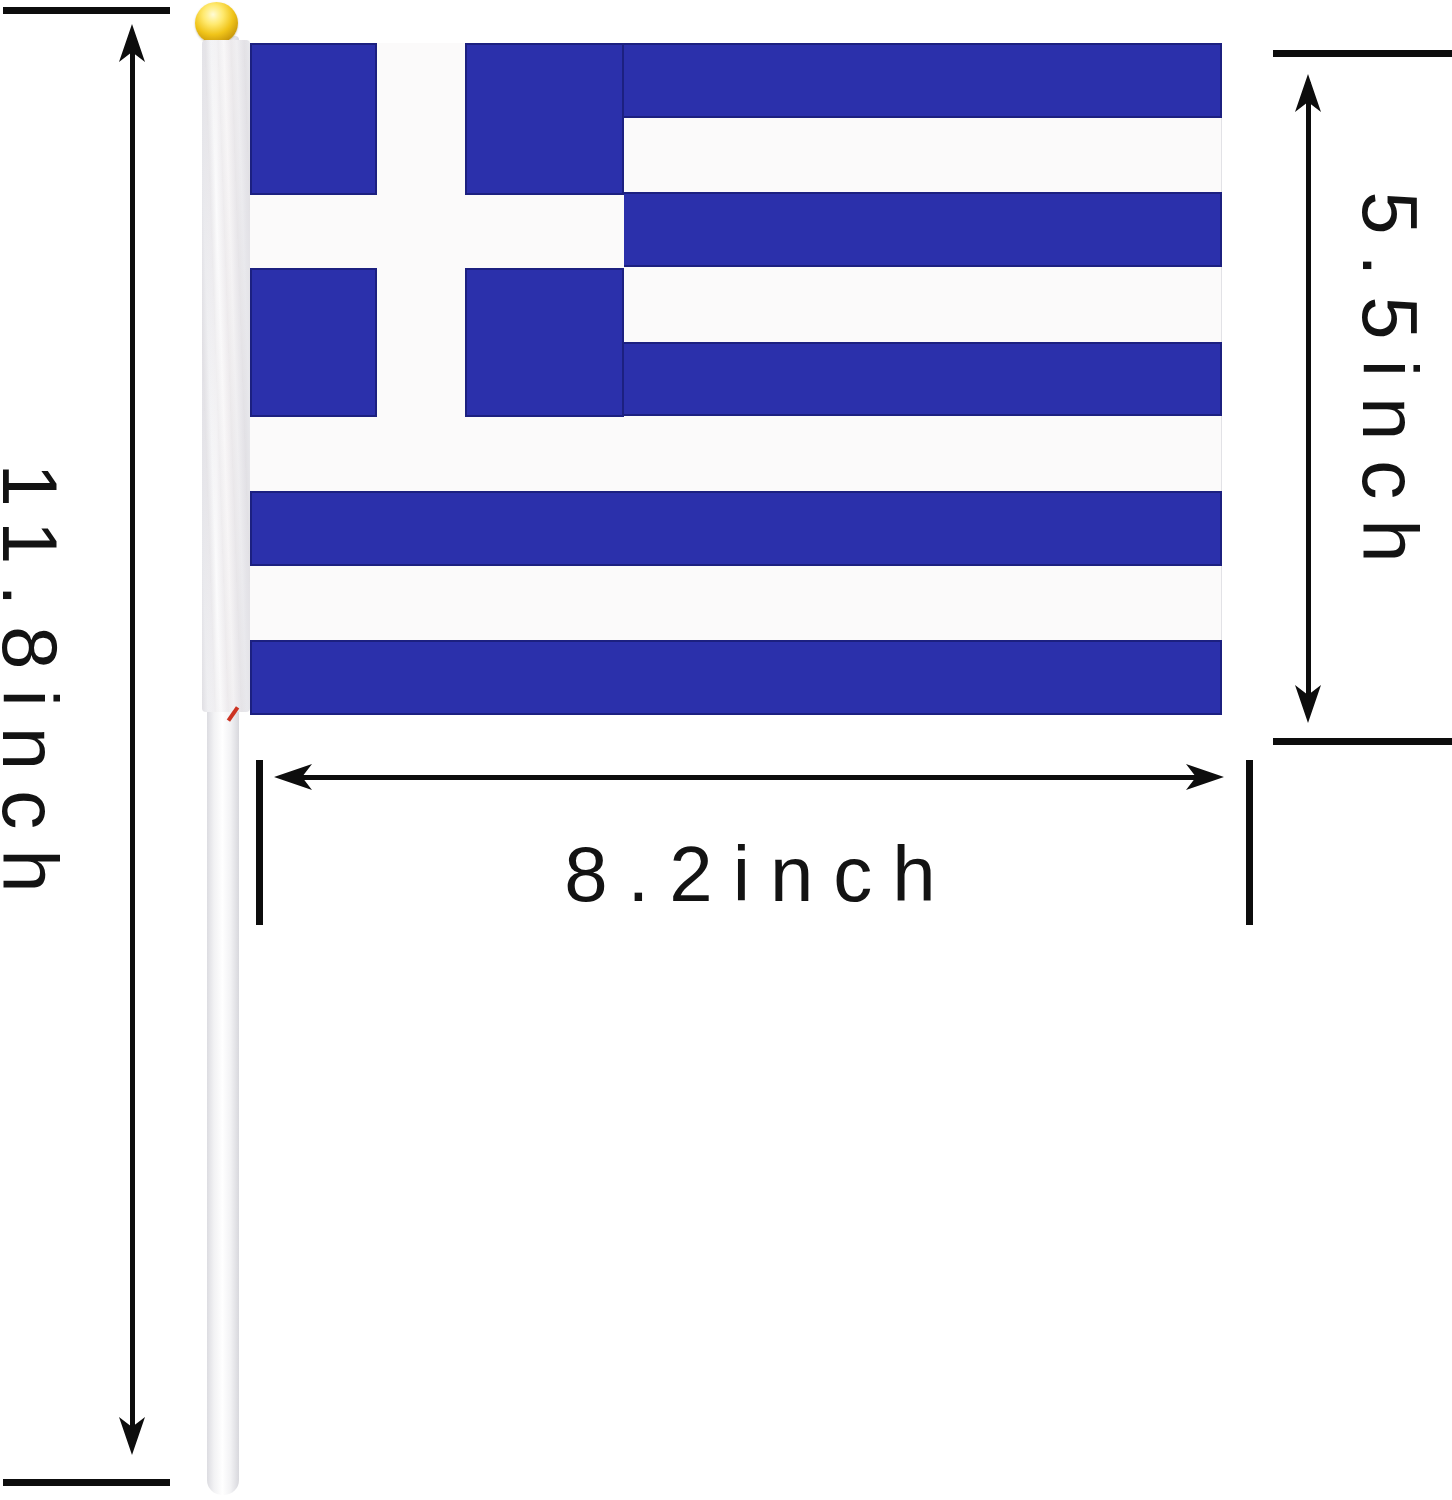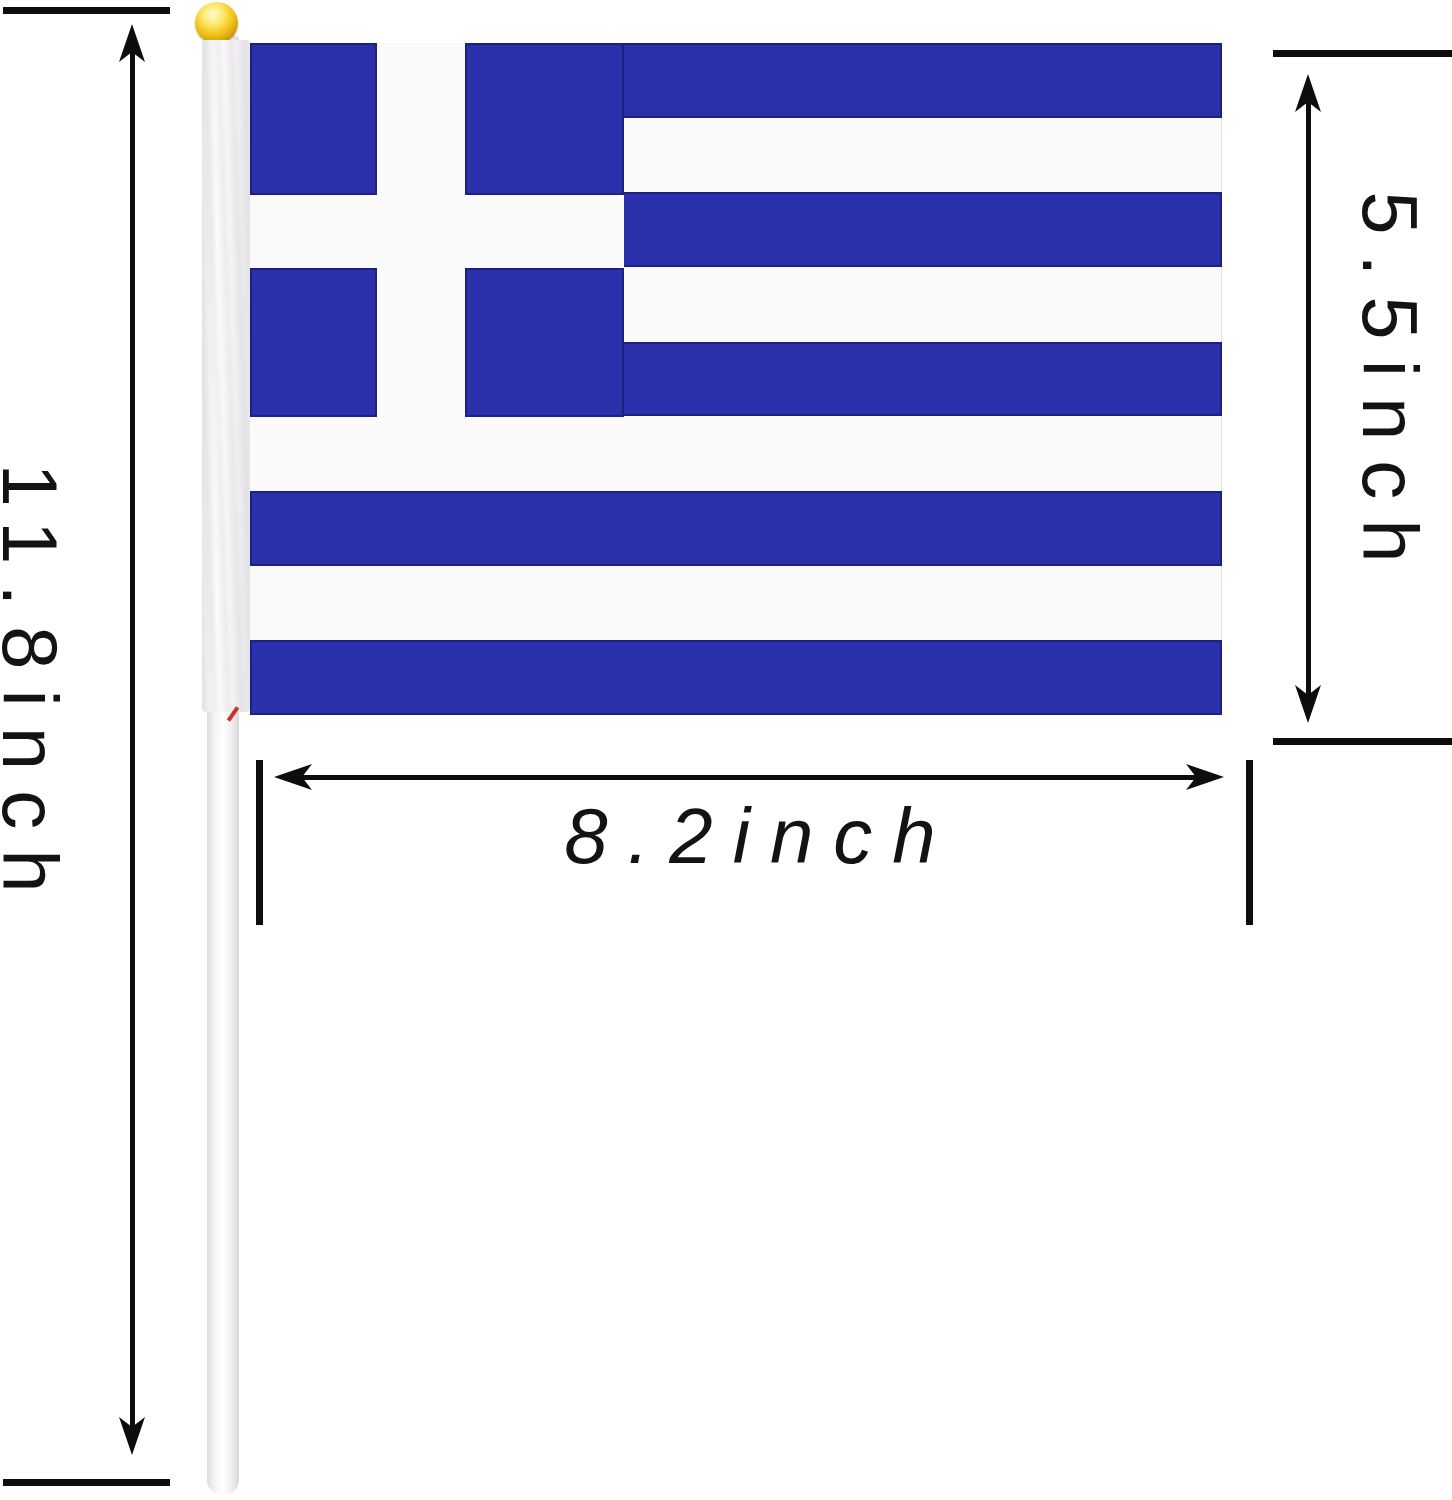--- a/index.html
+++ b/index.html
@@ -131,21 +131,21 @@
   <div>
     <div class="abs tick-v" style="left:256px; top:760px; height:165px;"></div>
     <div class="abs tick-v" style="left:1246px; top:760px; height:165px;"></div>
     <div class="abs line-h" style="left:302px; top:775px; width:894px;"></div>
     <svg class="abs arrow" style="left:274px; top:764px;" width="38" height="26" viewBox="0 0 38 26">
       <polygon points="0,13 38,0 28,13 38,26"></polygon>
     </svg>
     <svg class="abs arrow" style="left:1186px; top:764px;" width="38" height="26" viewBox="0 0 38 26">
       <polygon points="38,13 0,0 10,13 0,26"></polygon>
     </svg>
-    <div class="dim-label" style="left:760px; top:836px;font-style:italic;">8.2inch</div>
+    <div class="dim-label" style="left:760px; top:874px;">8.2inch</div>
   </div>
 
   <div class="abs pole"></div>
   <div class="abs finial"></div>
   <div class="abs sleeve"></div>
   <div class="abs stitch"></div>
 
   <div class="abs flag">
     <div class="stripe-blue s1"></div>
     <div class="stripe-blue s3"></div>

